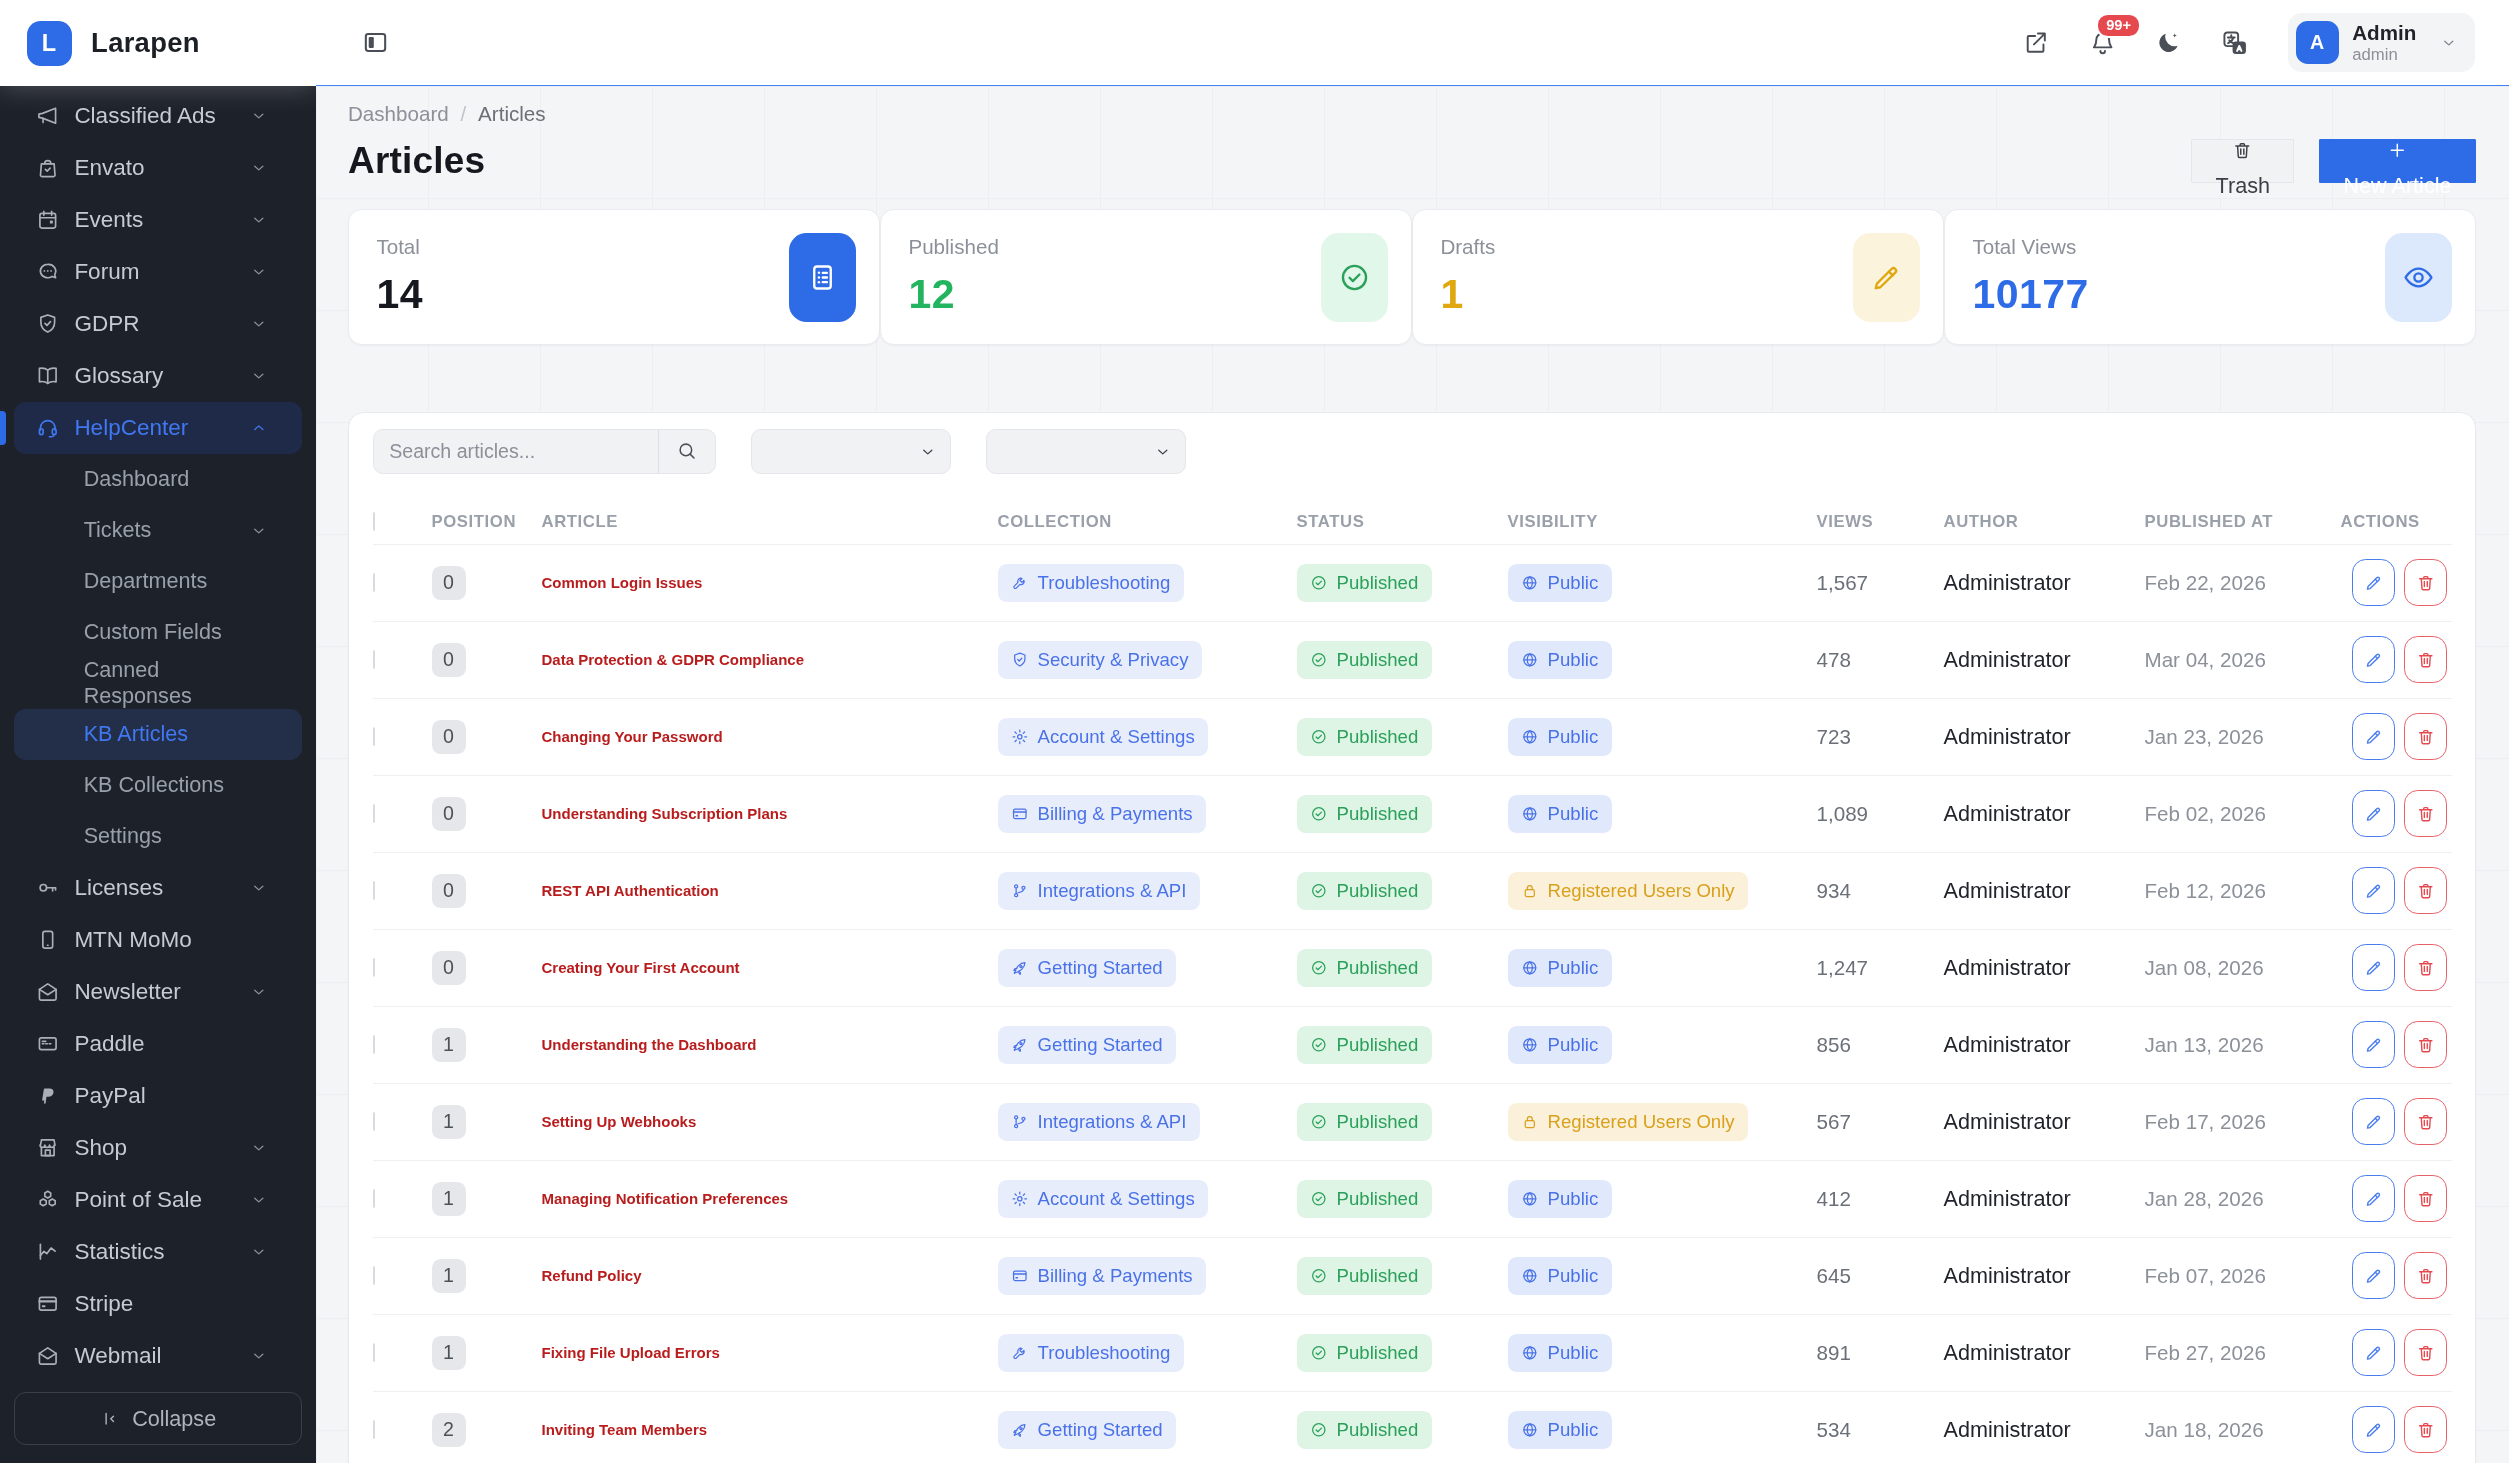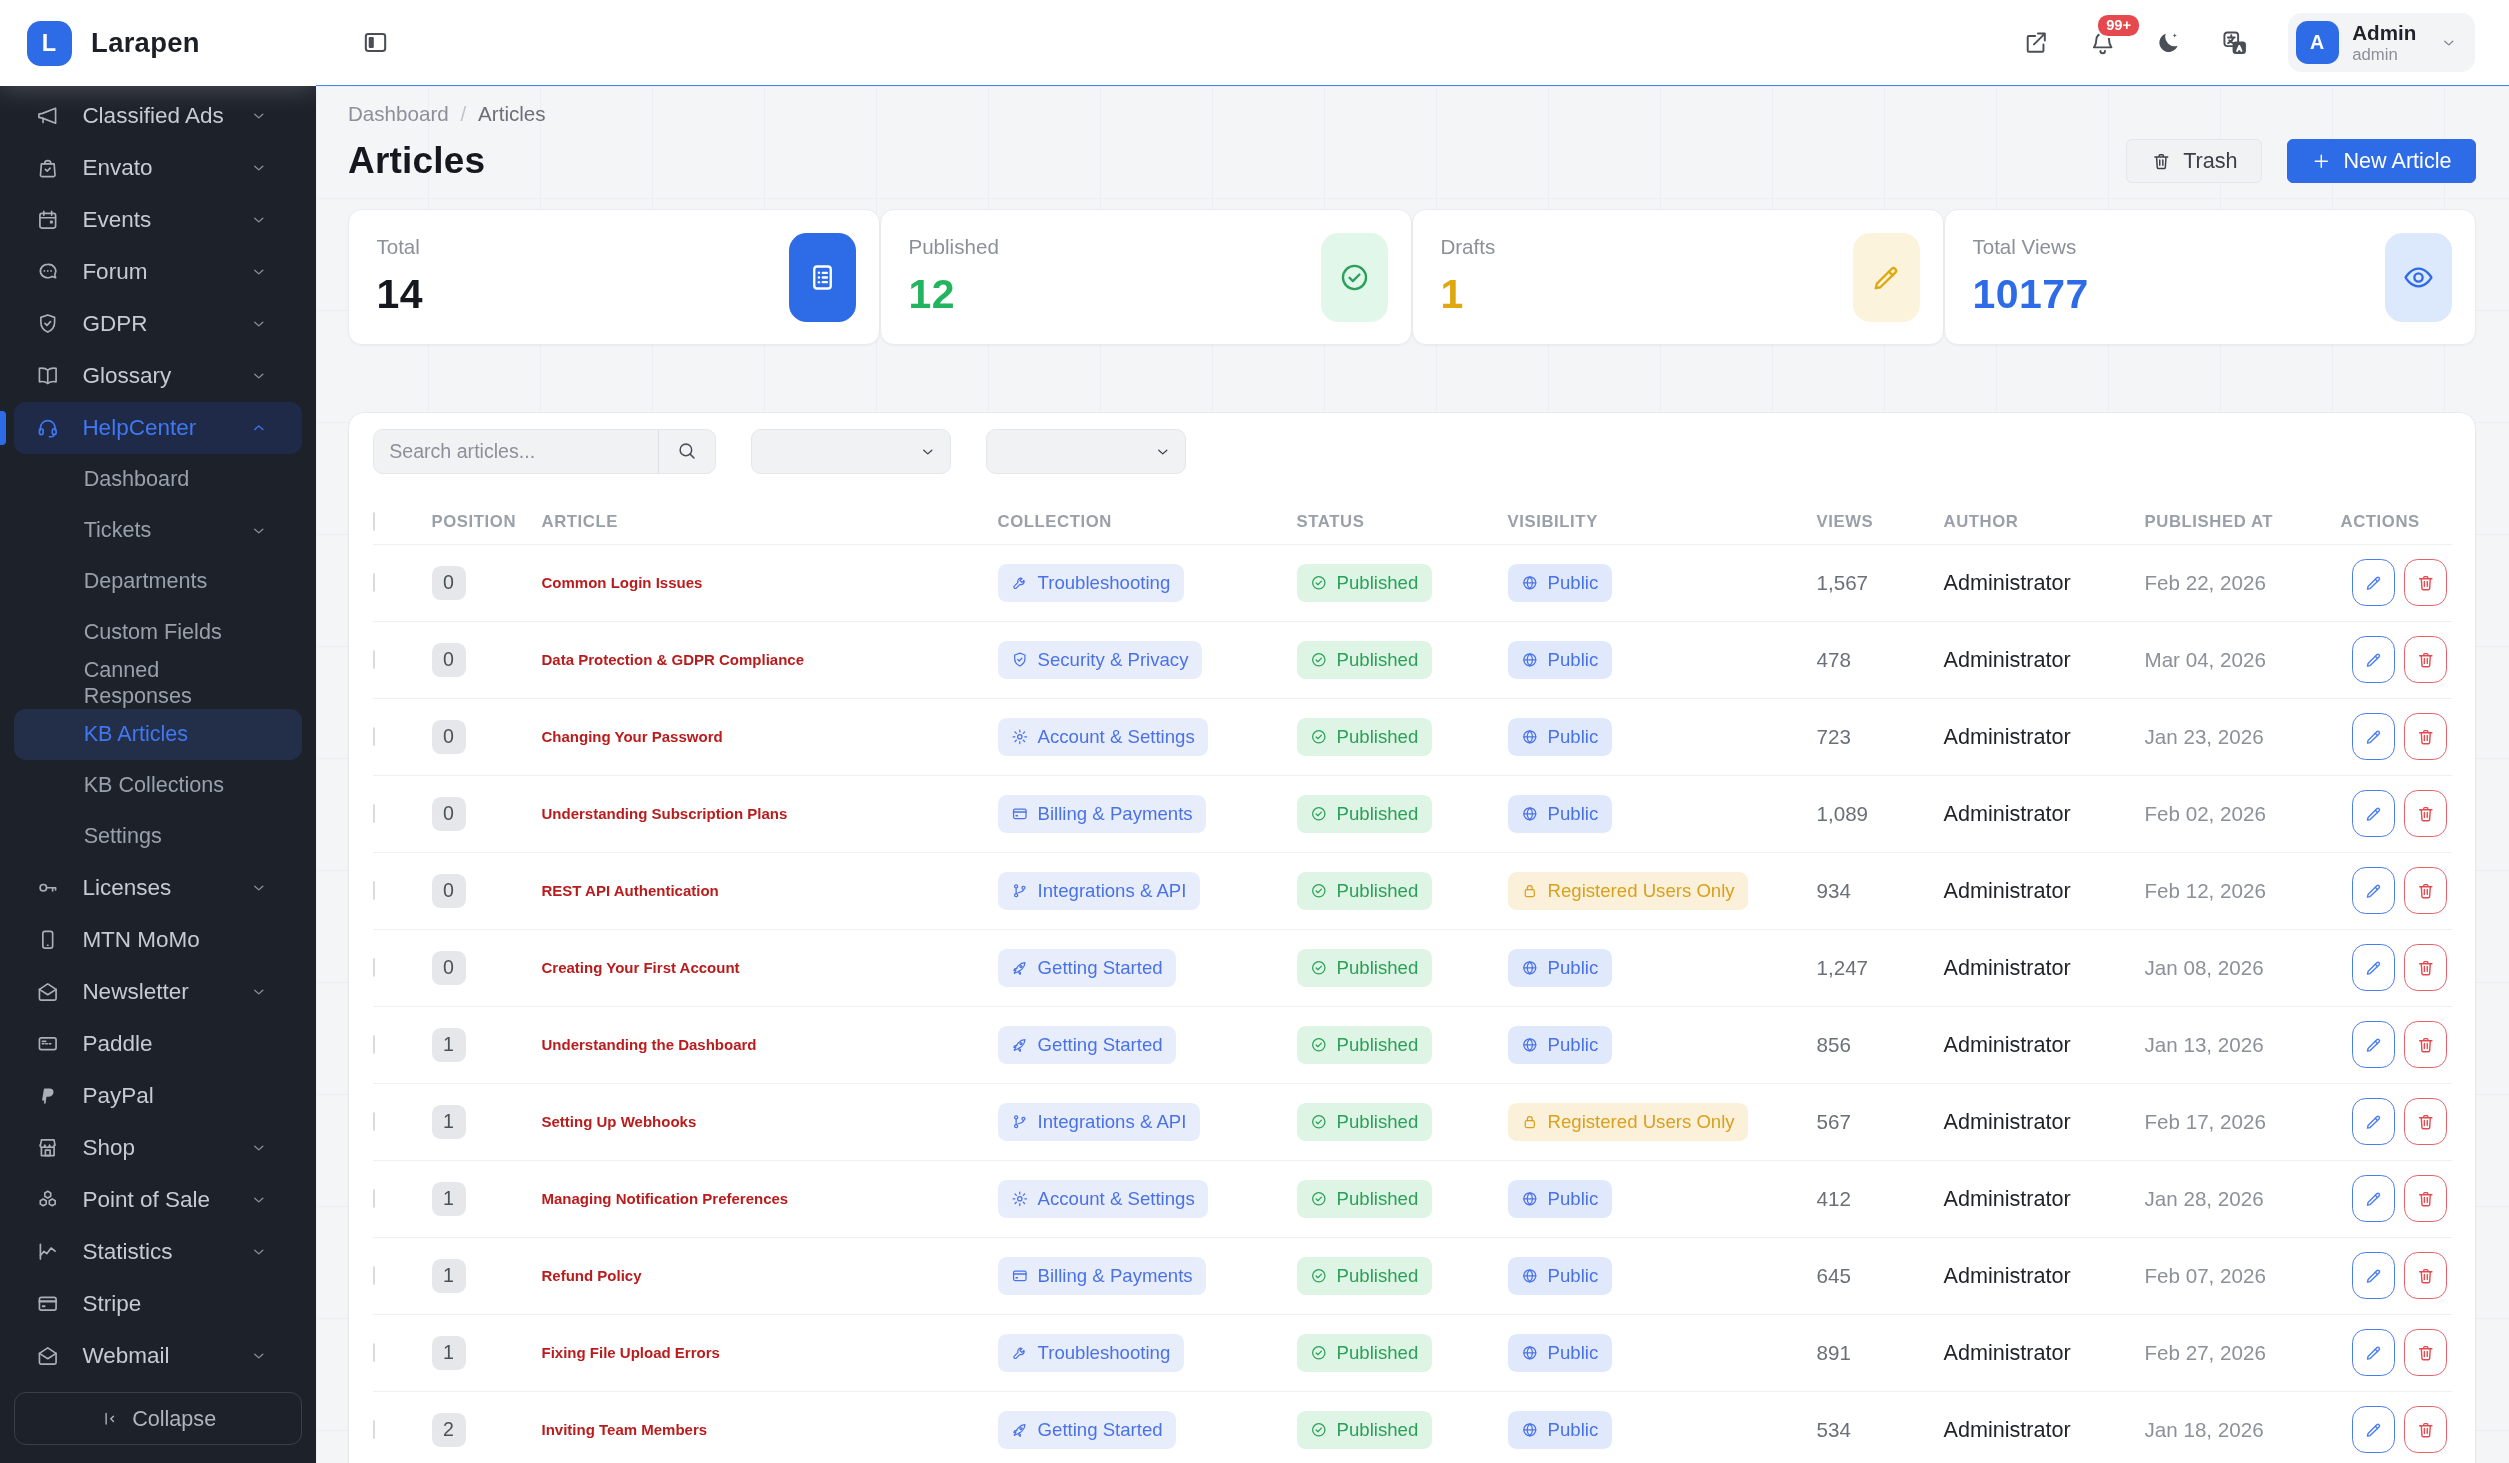--- a/index.html
+++ b/index.html
@@ -13,21 +13,21 @@
     background:#1d212a; z-index:5; }
   .logo-area { height:86px; background:#ffffff; display:flex; align-items:center;
     padding-left:26.5px; gap:19.6px; box-shadow:0 0 29px rgba(255,255,255,.25); }
   .logo-sq { width:45px; height:45px; border-radius:13.7px; background:#2e6be6;
     color:#fff; font-size:23.5px; font-weight:bold; display:flex; align-items:center;
     justify-content:center; }
   .brand-name { font-size:27.4px; font-weight:bold; color:#1c1f26; letter-spacing:0.3px; }
 
   .menu { padding-top:3.9px; }
   .side-item { position:relative; display:flex; align-items:center; margin:0 13.7px;
-    border-radius:11.8px; cursor:pointer;gap:8px; }
+    border-radius:11.8px; cursor:pointer; }
   .side-item.top { height:52px; padding:0 37px 0 22.5px; color:#c6cbd2; }
   .side-item.sub { height:51px; padding:0 37px 0 70px; color:#99a0ab; }
   .side-item .s-ic { width:23.5px; height:23.5px; margin-right:14.7px; color:#aab0b9; flex:none; }
   .side-item .s-ic svg { width:23.5px; height:23.5px; }
   .side-item .lbl { font-size:22.5px; }
   .side-item.sub .lbl { font-size:21.6px; }
   .side-item .chev { position:absolute; right:35px; width:17.6px; height:17.6px; color:#8c929c; }
   .side-item .chev svg { width:17.6px; height:17.6px; }
   .side-item.top.active { background:#1e2a47; color:#4078f2; }
   .side-item.top.active .s-ic, .side-item.top.active .chev { color:#4078f2; }
@@ -69,22 +69,22 @@
     background-size:112px 112px; }
 
   .breadcrumb { margin-top:15.7px; font-size:20.6px; color:#8b9099; display:flex; gap:11.8px; }
   .breadcrumb .crumb-link { cursor:pointer; }
   .breadcrumb .sep { color:#c0c4ca; }
   .breadcrumb .current { color:#6a6f78; }
 
   .title-row { margin-top:13.7px; display:flex; align-items:center; }
   .page-title { font-size:37px; font-weight:bold; color:#15181e; letter-spacing:0.2px; }
   .title-actions { margin-left:auto; display:flex; gap:24.5px; }
-  .btn { height:44px; border-radius:6px; display:flex; align-items:center; gap:11.8px;
-    font-size:21.6px; padding:0 23.5px; cursor:pointer; }
+  .btn { height:44px; border-radius:1px; display:flex; align-items:center; gap:11.8px;
+    font-size:21.6px; padding:0 23.5px; cursor:pointer;flex-direction:column; }
   .btn .s-ic, .btn .s-ic svg { width:20.6px; height:20.6px; }
   .btn-trash { background:#f1f2f4; border:1px solid #e4e6ea; color:#3c4046; }
   .btn-primary { background:#2e6be6; color:#fff; border:1px solid #2e6be6; }
 
   .stats { margin-top:25.5px; display:grid; grid-template-columns:repeat(4,1fr); }
   .stat-card { background:#fff; border:1px solid #e9ebee; border-radius:13.7px; height:136px;
     padding:25.5px 23.5px 0 27.4px; position:relative; box-shadow:0 1px 2px rgba(16,24,40,.04); }
   .stat-label { font-size:20.6px; color:#8b9099; }
   .stat-value { font-size:41px; font-weight:bold; margin-top:11.8px; letter-spacing:0.5px; }
   .stat-iconbox { position:absolute; right:23.5px; top:23.5px; width:67px; height:89px;

